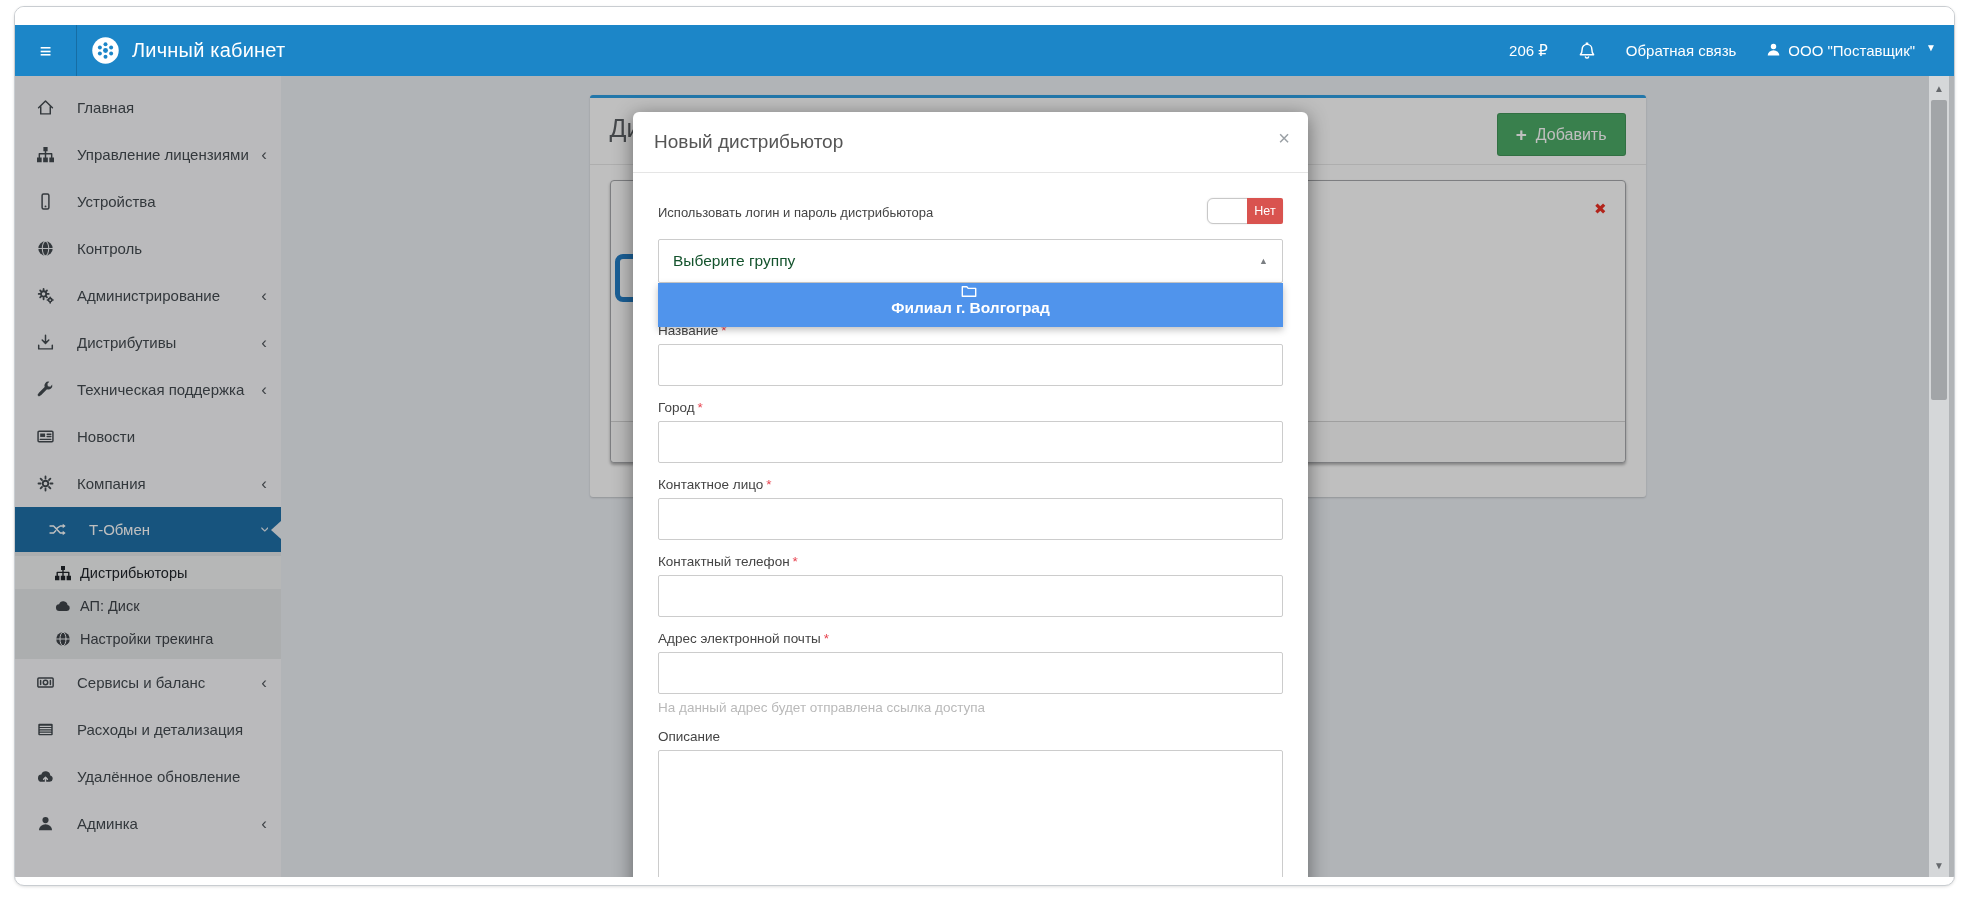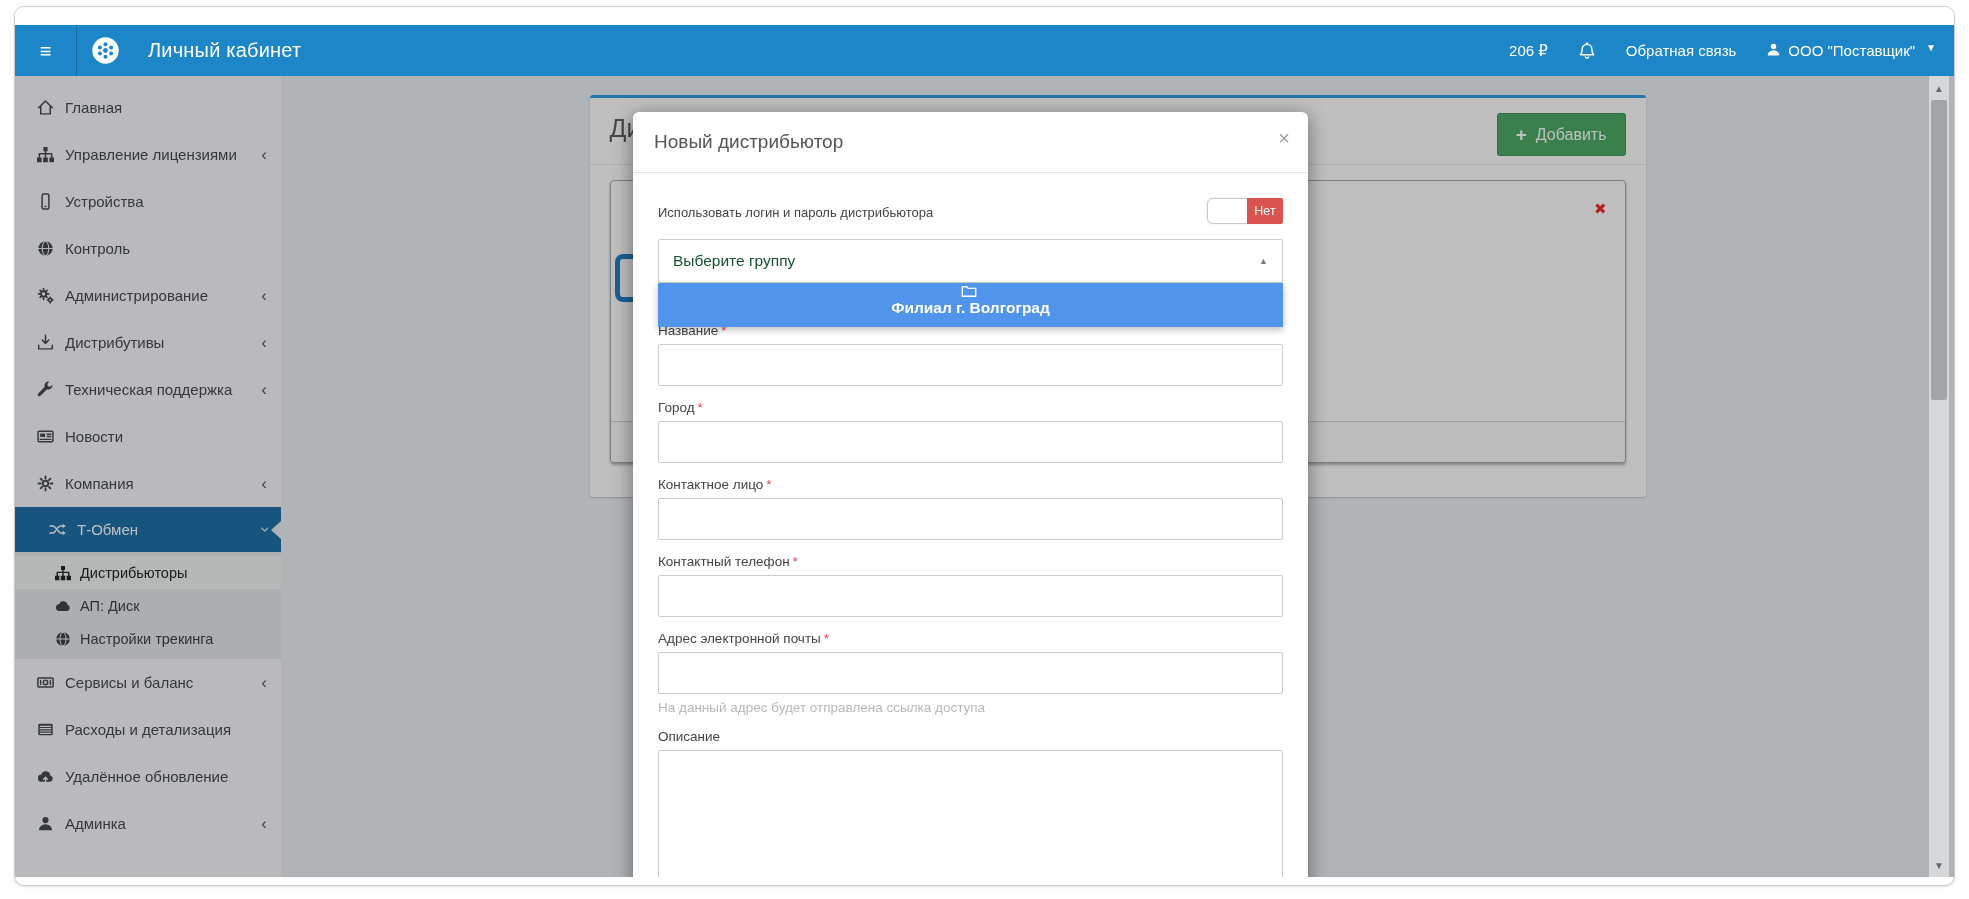--- a/index.html
+++ b/index.html
@@ -10,32 +10,32 @@
     box-shadow:0 1px 3px rgba(0,0,0,.12); }
 
   
   .topstrip { height:18px; background:#fff; }
   .header { height:51px; background:#1c86c8; display:flex; align-items:stretch; color:#fff; }
   .burger-zone { width:62px; display:flex; align-items:center; justify-content:center;
     border-right:1px solid rgba(0,0,0,.18); cursor:pointer; }
   .burger { font-size:20px; color:#fff; line-height:1; }
   .brand { display:flex; align-items:center; padding-left:14px; }
   .brand .logo { width:29px; height:29px; margin-right:12px; }
-  .brand-title { font-size:20px; font-weight:400; letter-spacing:.2px;margin-left:16px; }
+  .brand-title { font-size:20px; font-weight:400; letter-spacing:.2px; }
   .header-right { margin-left:auto; display:flex; align-items:center; gap:30px; padding-right:18px; font-size:15px; }
   .hdr-item { display:flex; align-items:flex-start; gap:7px; cursor:pointer; white-space:nowrap; }
   .caret { font-size:10px; margin-left:4px; }
 
   
   .page { position:relative; height:801px; display:flex; background:#ecf0f5; overflow:hidden; }
 
   
   .sidebar { width:266px; background:#f8f9fb; flex:none; padding-top:8px; position:relative; z-index:1; }
   .nav-item { height:47px; display:flex; align-items:center; padding:0 14px 0 22px;
-    font-size:15px; color:#454b51; cursor:pointer; position:relative; }
+    font-size:15px; color:#454b51; cursor:pointer; position:relative;gap:12px; }
   .nav-item .i { width:17px; height:17px; margin-right:11px; flex:none; display:inline-flex; }
   .nav-item .lbl { flex:1 1 auto; }
   .chev { color:#555a60; font-size:17px; line-height:1; font-weight:400; }
   .chev.rot { display:inline-block; transform:rotate(-90deg); }
   .nav-item.active { background:#1f70a8; color:#fff; height:45px;padding-left:34px; }
   .nav-item.active .chev { color:#e8eef4; }
   .notch { position:absolute; right:0; top:50%; margin-top:-9px; width:0; height:0;
     border-top:9px solid transparent; border-bottom:9px solid transparent; border-right:10px solid #ecf0f5; }
   .submenu { background:#e6e8ea; padding:4px 0; }
   .sub-item { height:33px; display:flex; align-items:center; padding:0 14px 0 40px;

